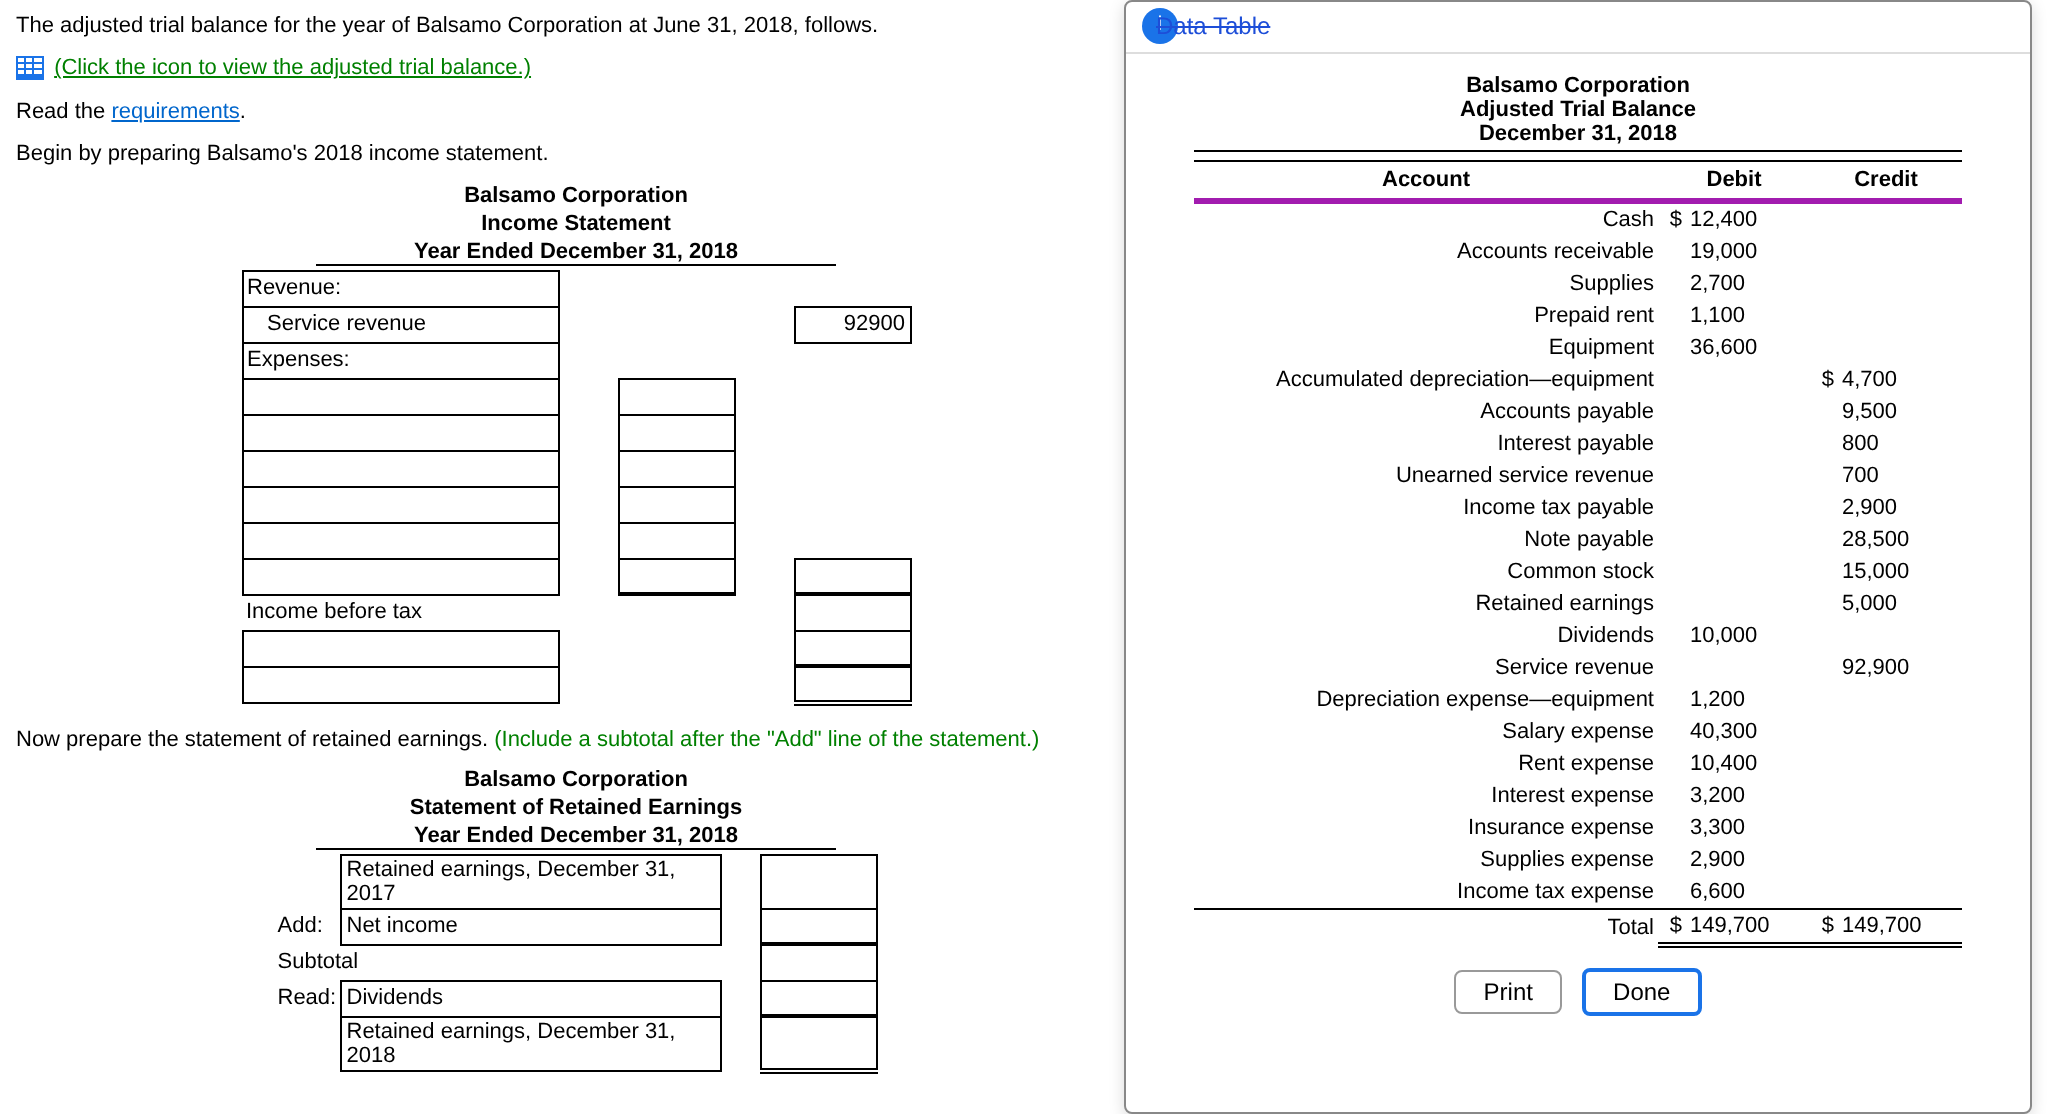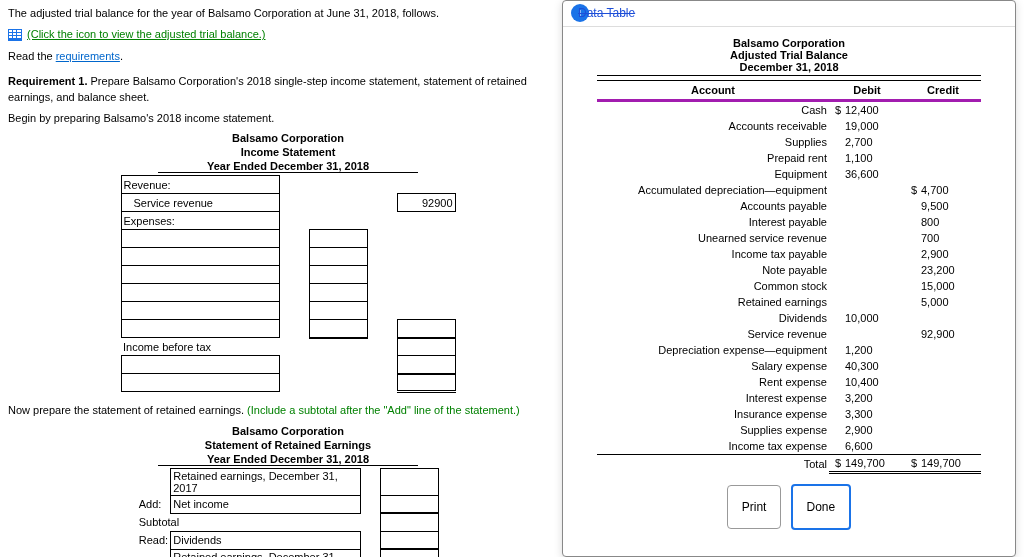--- a/index.html
+++ b/index.html
@@ -25,21 +25,21 @@
 .tb-table { width: 100%; border-collapse: collapse; margin-top: 4px; }
 .tb-table th { font-weight: bold; text-align: center; padding: 3px 2px; border-top: 1px solid #000; border-bottom: 3px solid #a21caf; font-size: 11px; }
 .tb-table th.acct { text-align: left; }
 .tb-table td { padding: 2px 2px; font-size: 11px; }
 .tb-table td.acct { text-align: right; margin-left: 28px; }
 .tb-table td.num { text-align: left; width: 62px; }
 .tb-table td.cur { text-align: right; width: 14px; }
 .tb-total td { border-top: 1px solid #000; }
 .dbl-under { border-bottom: 3px double #000; }
 .btn-row { text-align: center; margin-top: 10px; }
-.btn { display: inline-block; border: 1px solid #999; border-radius: 4px; padding: 14px 14px; font-size: 12px; background: #fff; cursor: pointer; margin: 0 3px; }
+.btn { display: inline-block; border: 1px solid #999; border-radius: 4px; padding: 3px 14px; font-size: 12px; background: #fff; cursor: pointer; margin: 0 3px; }
 .btn-active { border: 2px solid #1a73e8; }
 .modal-header { height: 26px; border-bottom: 1px solid #ddd; position: relative; }
 .modal-header-icon { position: absolute; left: 8px; top: 3px; width: 18px; height: 18px; border-radius: 50%; background: #1a73e8; color: #fff; font-size: 10px; text-align: center; line-height: 18px; }
 .modal-header-title { position: absolute; left: 15px; top: 5px; font-size: 12px; color: #1d4ed8; text-decoration: line-through; }
 </style>
 </head>
 <body>
 
 <div class="left-panel">
   <p class="para">The adjusted trial balance for the year of Balsamo Corporation at June 31, 2018, follows.</p>
@@ -56,23 +56,20 @@
           <rect x="1" y="7" width="3" height="2" fill="#fff"></rect>
           <rect x="5" y="7" width="3" height="2" fill="#fff"></rect>
           <rect x="9" y="7" width="4" height="2" fill="#fff"></rect>
         </svg>
     </span>
     <span class="link link-green">(Click the icon to view the adjusted trial balance.)</span>
   </p>
   <p class="para">
     <span>Read the </span><span class="link">requirements</span><span>.</span>
   </p>
-  <p class="para" style="margin-top:10px;">
-    <span class="bold">Requirement 1.</span><span> Prepare Balsamo Corporation's 2018 single-step income statement, statement of retained earnings, and balance sheet.</span>
-  </p>
   <p class="para">Begin by preparing Balsamo's 2018 income statement.</p>
 
   <div>
     <div class="section-title">Balsamo Corporation</div>
     <div class="section-title">Income Statement</div>
     <div class="section-title underline-row" style="width:260px;margin:0 auto 2px;">Year Ended December 31, 2018</div>
 
     <table class="income-table">
       <tbody>
           <tr>
@@ -294,21 +291,21 @@
             <td class="cur"></td>
             <td class="num"></td>
             <td class="cur"></td>
             <td class="num">2,900</td>
           </tr>
           <tr>
             <td class="acct">Note payable</td>
             <td class="cur"></td>
             <td class="num"></td>
             <td class="cur"></td>
-            <td class="num">23,200</td>
+            <td class="num">28,500</td>
           </tr>
           <tr>
             <td class="acct">Common stock</td>
             <td class="cur"></td>
             <td class="num"></td>
             <td class="cur"></td>
             <td class="num">15,000</td>
           </tr>
           <tr>
             <td class="acct">Retained earnings</td>

